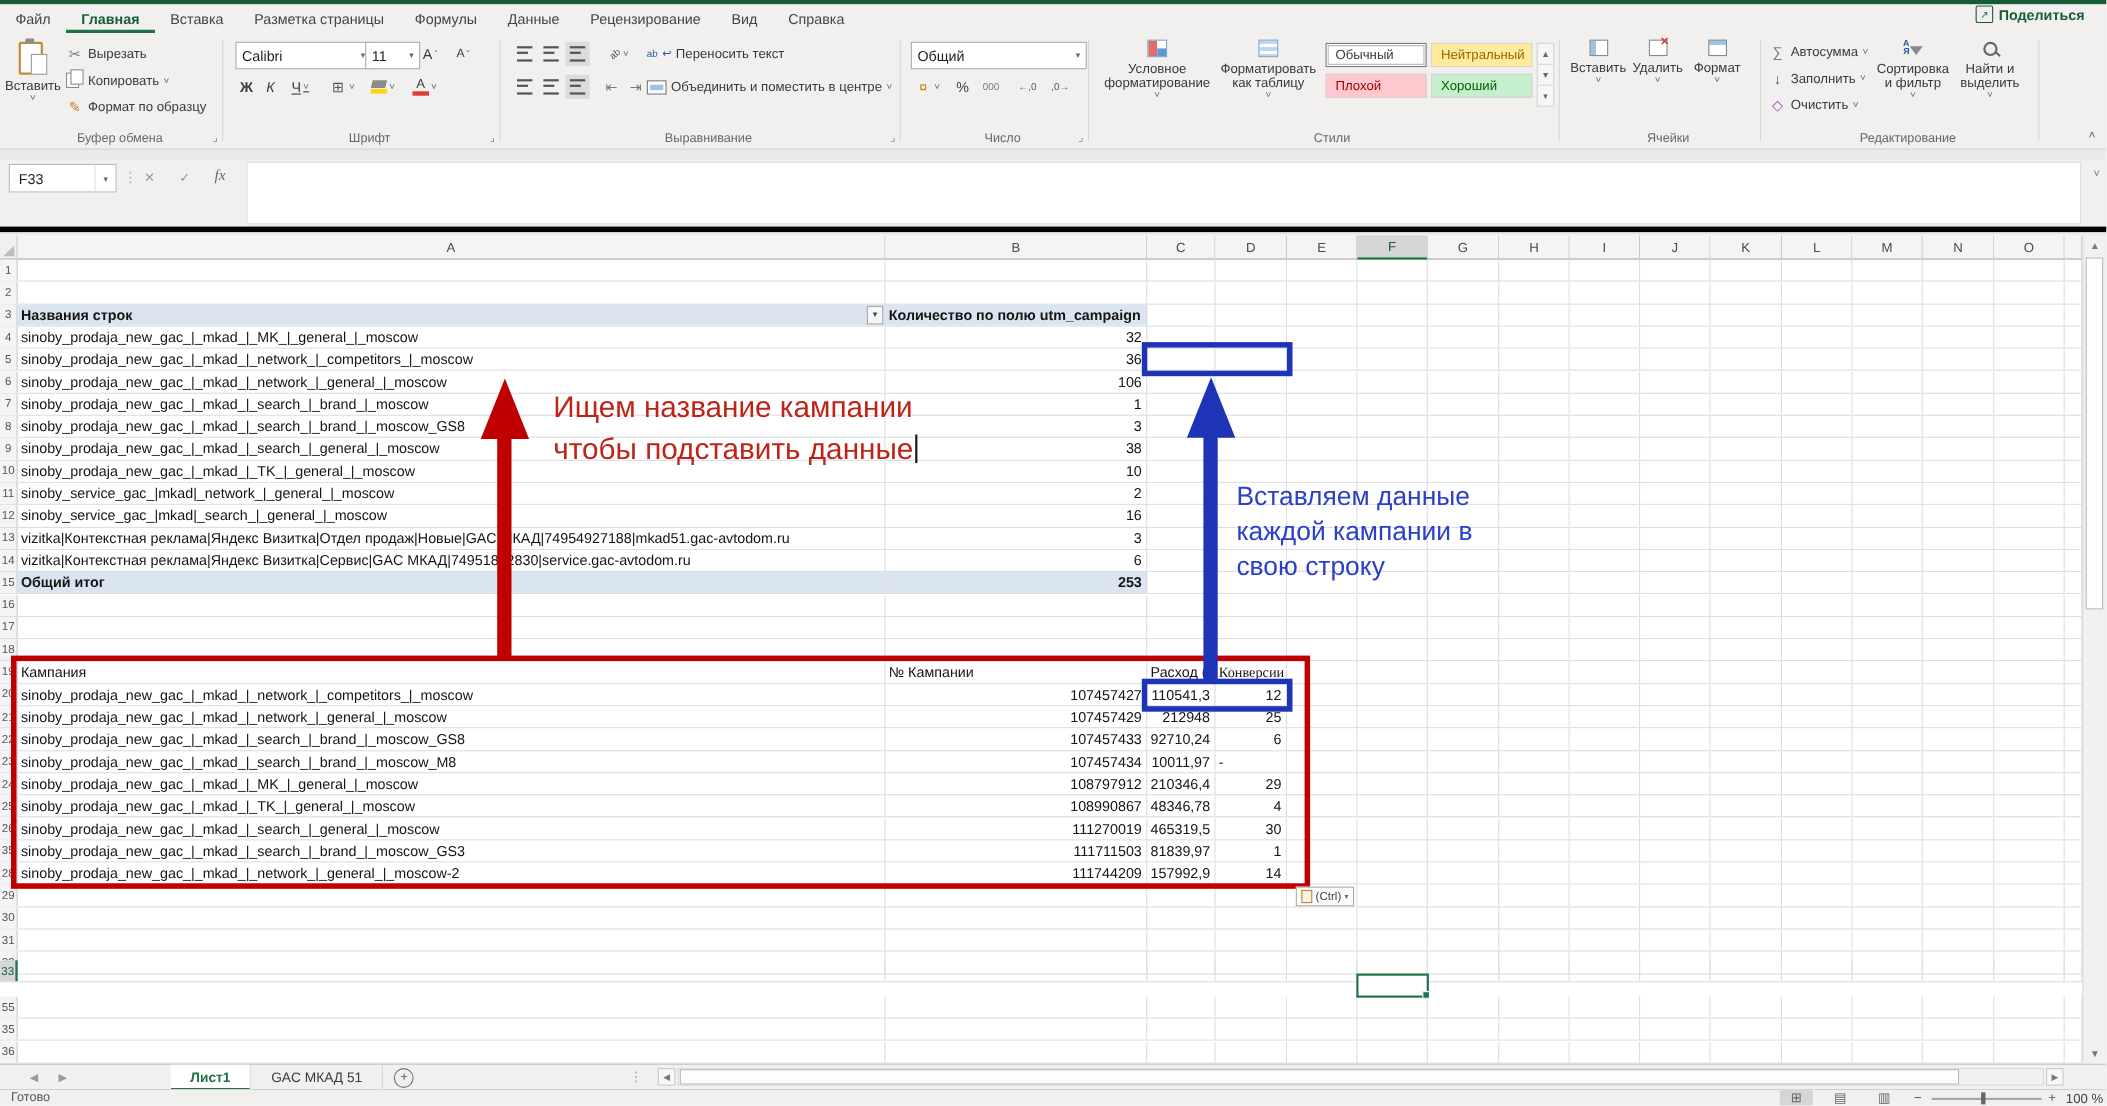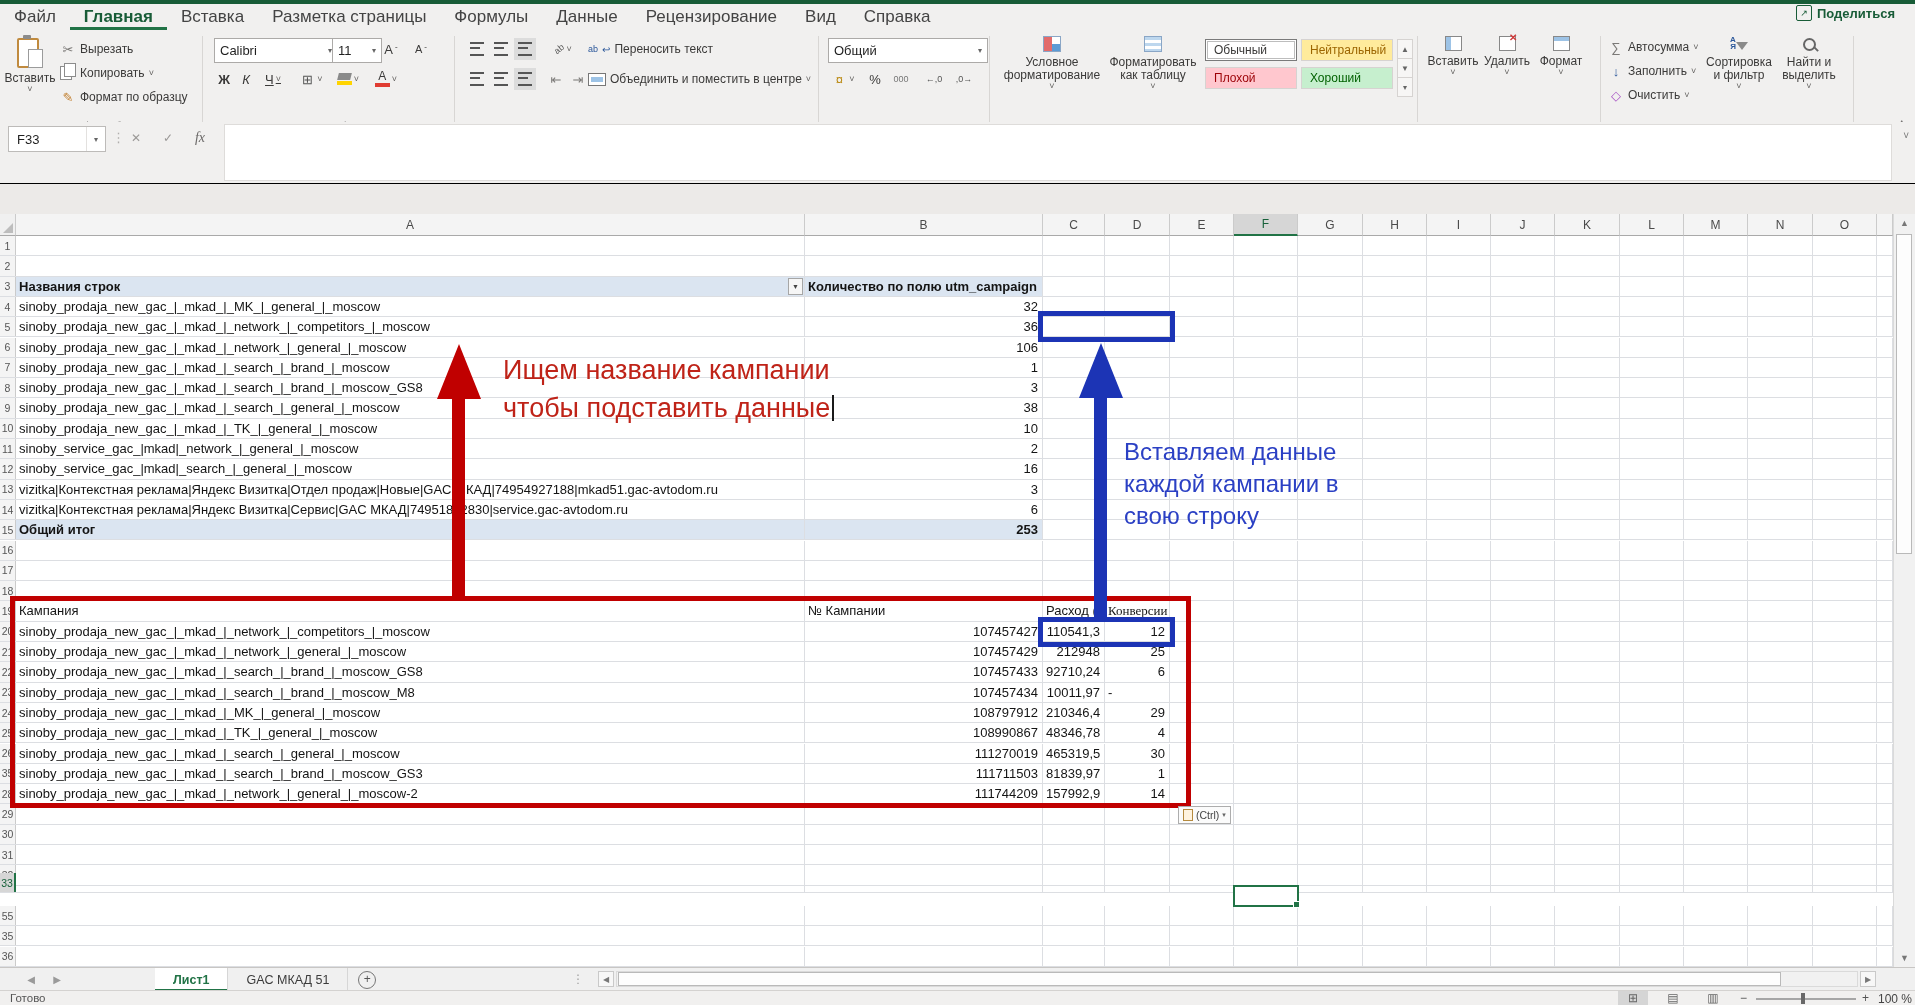--- a/index.html
+++ b/index.html
@@ -1,20 +1,20 @@
 <!DOCTYPE html>
 <html><head>
 <meta charset="utf-8">
 <style>
   html,body{margin:0;padding:0}
   body{width:1915px;height:1005px;position:relative;overflow:hidden;background:#eceae8;
        font-family:"Liberation Sans",sans-serif;color:#3b3a39;-webkit-font-smoothing:antialiased}
   
   #titlestrip{position:absolute;left:0;top:0;width:100%;height:4px;background:#185c37}
-  #tabbar{position:absolute;left:0;top:4px;width:100%;height:26px;background:#f1f0ef;display:flex;font-size:17px}
+  #tabbar{position:absolute;left:0;top:4px;width:100%;height:26px;background:#f1f0ef;display:flex;font-size:13px}
   .rtab{padding:0 14px;height:26px;display:flex;align-items:center;color:#444;cursor:default}
   .rtab.active{color:#185c37;font-weight:bold;box-shadow:inset 0 -3px 0 #217346}
   #share-btn{position:absolute;right:20px;top:2px;height:22px;display:flex;align-items:center;gap:5px;color:#185c37;font-weight:bold;font-size:13px}
   #share-btn .shic{display:inline-flex;width:14px;height:14px;border:1px solid #185c37;border-radius:2px;align-items:center;justify-content:center;font-size:9px;font-weight:normal}
   
   #ribbon{position:absolute;left:0;top:30px;width:100%;height:105px;background:#f1f0ef;border-bottom:1px solid #d1cfcd}
   .rgroup{position:absolute;top:0;height:105px}
   .gdiv{position:absolute;top:6px;height:92px;width:1px;background:#d8d6d4}
   .glabel{position:absolute;bottom:3px;left:16px;right:0;text-align:center;font-size:11.5px;color:#6a6867}
   .launcher{position:absolute;right:4px;bottom:4px;font-size:10px;color:#8a8886;line-height:10px}
@@ -55,21 +55,21 @@
   .chip{position:absolute;width:92px;height:22px;font-size:12px;display:flex;align-items:center;padding:0 8px;border:1px solid #d6d3d1;background:#fff;box-sizing:border-box;white-space:nowrap;overflow:hidden}
   .chip.sel{border:1px solid #7a7a7a;box-shadow:inset 0 0 0 1px #fff,inset 0 0 0 2px #bdbdbd}
   .chip.neutral{background:#ffeb9c;color:#9c6500}
   .chip.bad{background:#ffc7ce;color:#9c0006}
   .chip.good{background:#c6efce;color:#006100}
   .galscroll{position:absolute;width:16px;display:flex;flex-direction:column}
   .galscroll span{height:18px;border:1px solid #d6d3d1;border-top:none;background:#f7f6f5;font-size:8px;color:#666;display:flex;align-items:center;justify-content:center}
   .galscroll span:first-child{border-top:1px solid #d6d3d1}
   #ribbon-collapse{position:absolute;right:10px;bottom:6px;font-size:11px;color:#6a6867}
   
-  #fbar{position:absolute;left:0;top:122px;width:100%;height:61px;background:#f1f0ef;border-bottom:1px solid #000000}
+  #fbar{position:absolute;left:0;top:145px;width:100%;height:61px;background:#f1f0ef;border-bottom:5px solid #000000}
   #namebox{position:absolute;left:8px;top:4px;width:96px;height:24px;background:#fff;border:1px solid #bdbbb9;font-size:13px;display:flex;align-items:center;color:#1f1f1f}
   #namebox .nb-text{flex:1;padding-left:8px}
   #namebox .nb-dd{width:18px;text-align:center;font-size:8px;color:#666;border-left:1px solid #e3e1df;align-self:stretch;display:flex;align-items:center;justify-content:center}
   #fbar .dots{position:absolute;left:112px;top:8px;color:#b0aeac;font-size:13px}
   .fxbtn{position:absolute;top:6px;width:24px;height:20px;display:flex;align-items:center;justify-content:center;color:#9b9997;font-size:12px}
   #fx-input{position:absolute;left:224px;top:2px;width:1668px;height:57px;background:#fff;border:1px solid #dedcda;box-sizing:border-box}
   #fbar-chevron{position:absolute;right:6px;top:8px;font-size:10px;color:#777}
   
   #sheet{position:absolute;left:0;top:214px;width:1893px;height:753px;background:#fff}
   #colheaders{position:absolute;left:0;top:0;height:22px;width:100%;display:flex}

